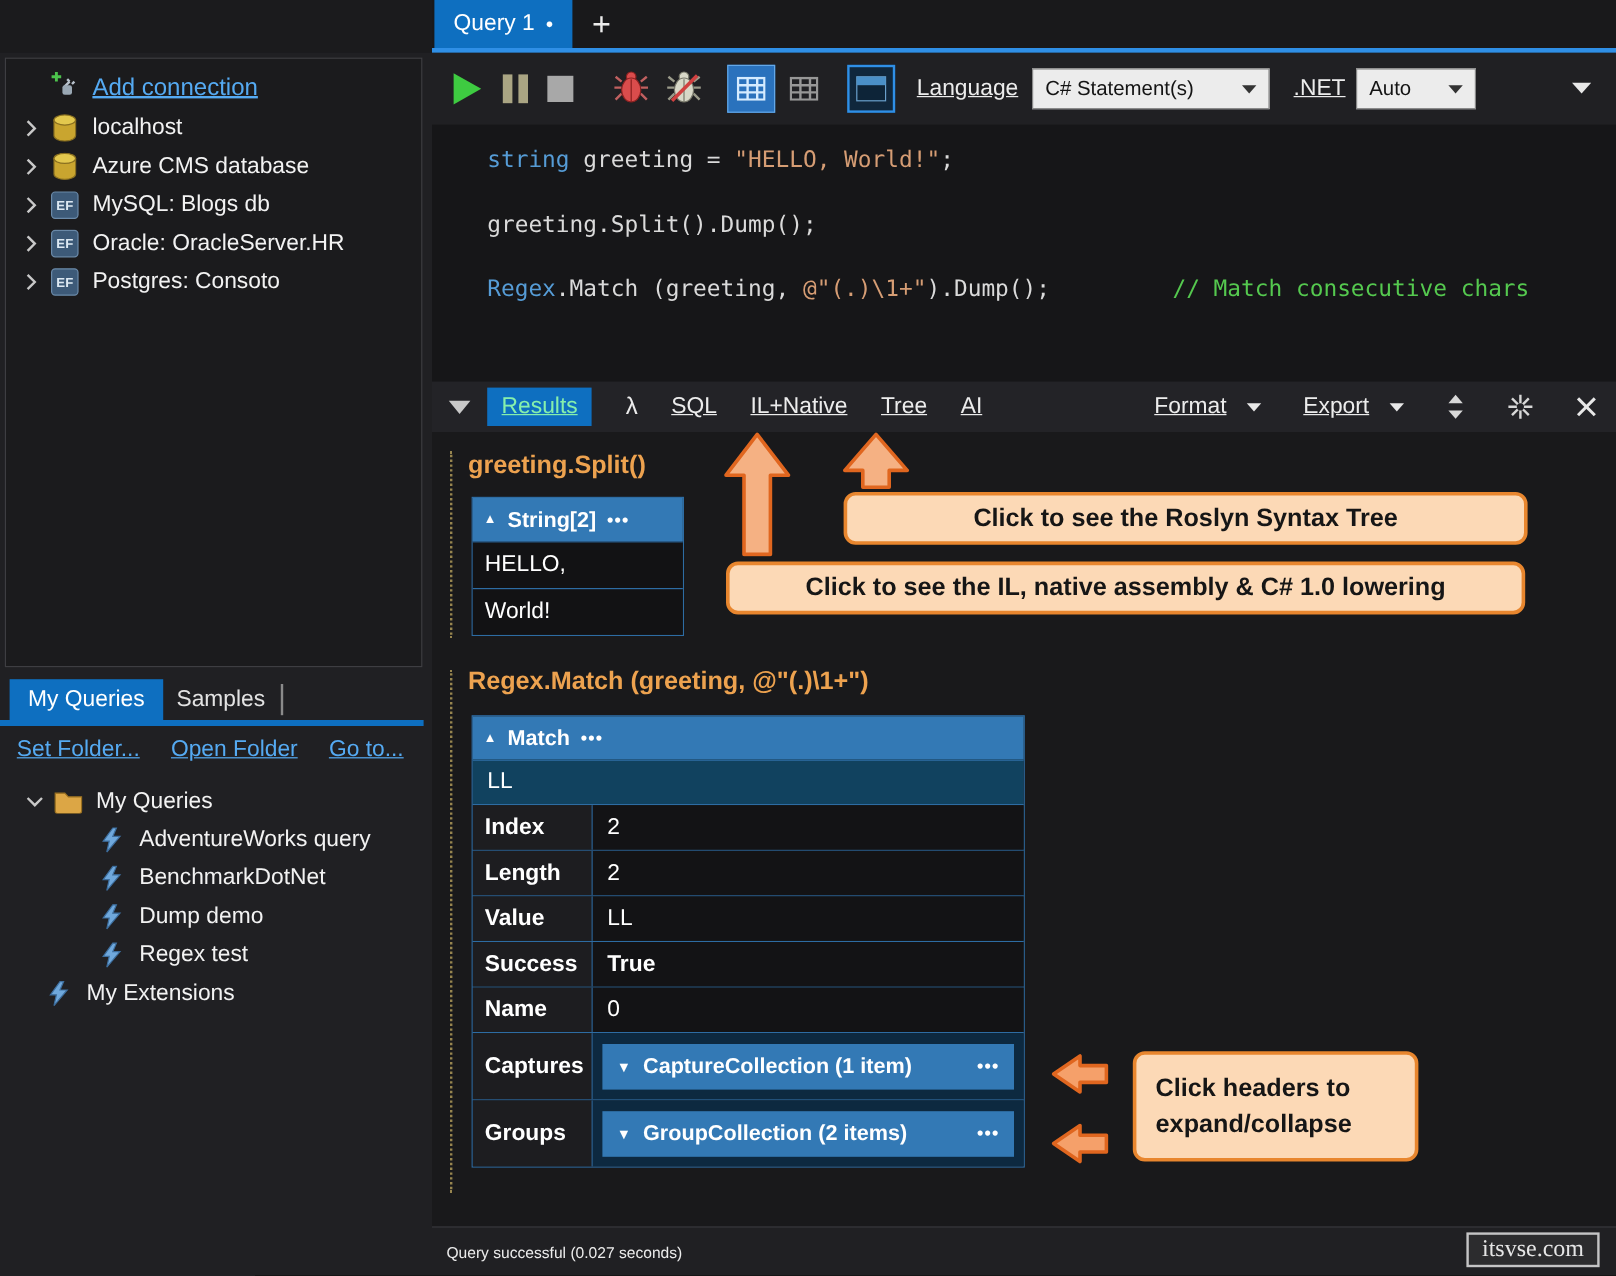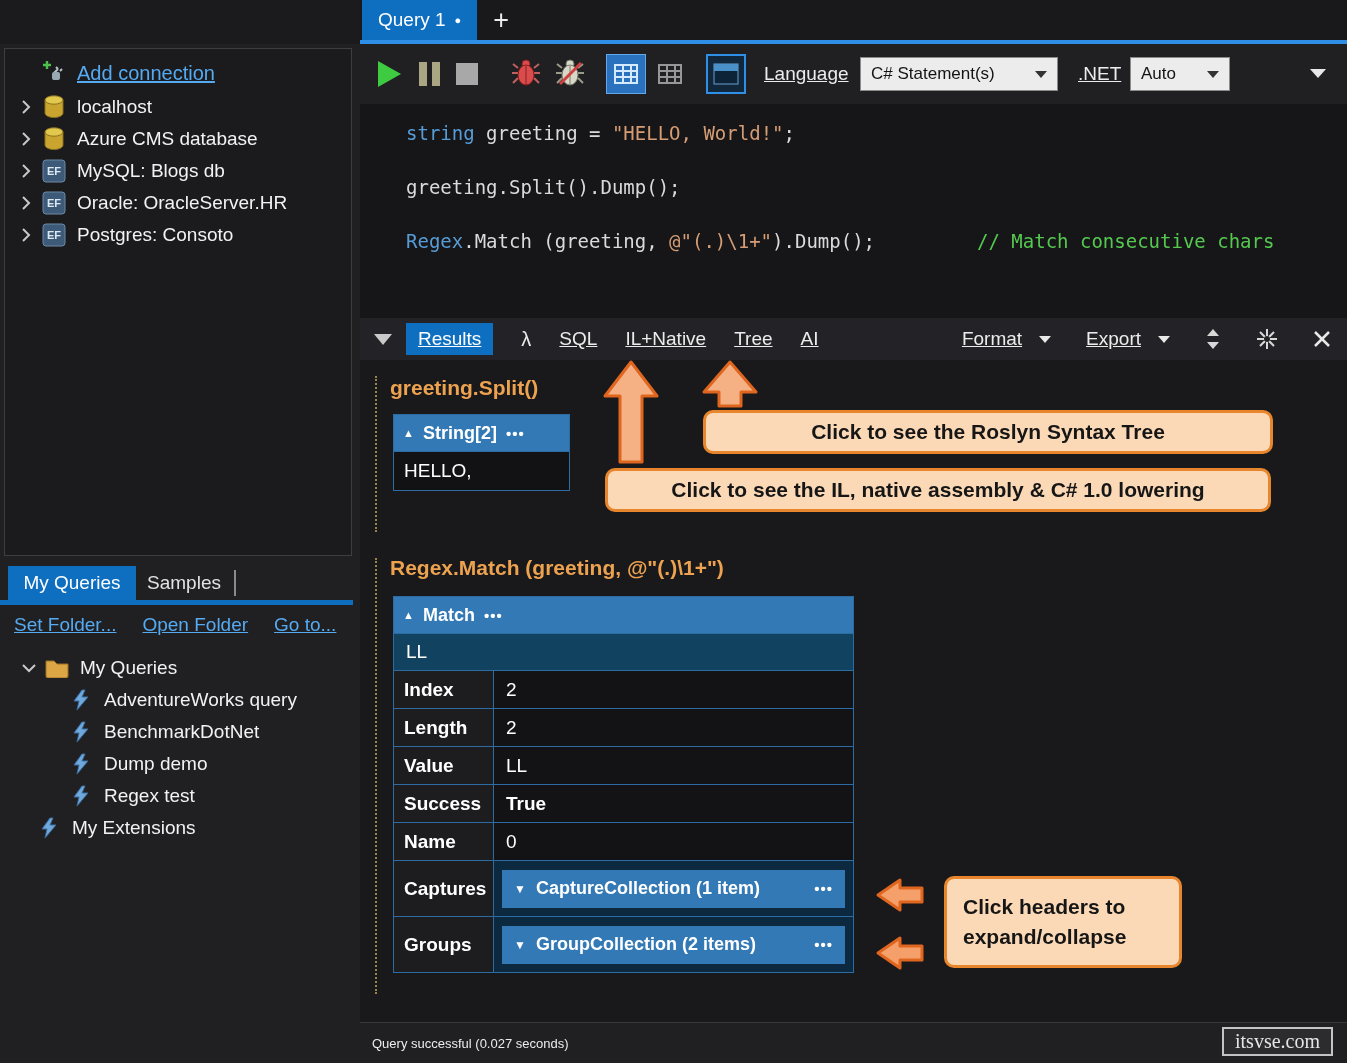--- a/index.html
+++ b/index.html
@@ -31,21 +31,21 @@
   .add-row { height:36px; margin-top:6px; display:flex; align-items:center; padding-left:36px; gap:12px; font-size:20px; }
   .link { color:#55aaf2; text-decoration:underline; cursor:pointer; }
 
   .queries-tabs { position:absolute; left:0; top:522px; width:360px; height:34px; display:flex; align-items:center; }
   .qtab-active { margin-left:8px; width:128px; height:34px; background:#0e6fc0; color:#fff; font-size:19px; display:flex; align-items:center; justify-content:center; }
   .qtab { width:96px; height:34px; color:#e2e2e2; font-size:19px; display:flex; align-items:center; justify-content:center; }
   .qtab-divider { width:2px; height:26px; background:#8a8a8a; margin-left:2px; }
   .blue-strip { position:absolute; left:0; top:556px; width:353px; height:5px; background:#0e6fc0; }
   .qlinks { position:absolute; left:14px; top:570px; display:flex; gap:26px; font-size:19px; }
   .qtree { position:absolute; left:0; top:608px; width:360px; }
-  .qtree .indent-child { padding-left:64px; }
+  .qtree .indent-child { padding-left:64px;margin-left:12px; }
   .qtree .indent-root { padding-left:8px; }
   .qtree .indent-ext { padding-left:32px; }
 
   
   .toolbar { position:absolute; left:360px; top:44px; right:0; height:60px; background:#202023; }
   .tb { position:absolute; display:flex; align-items:center; justify-content:center; cursor:pointer; }
   .tile { width:40px; height:40px; top:10px; }
   .tile-selected-grid { background:#2a72bd; border:1px solid #63a8e8; }
   .tile-plain { background:transparent; }
   .tile-selected-panel { border:2px solid #2f8fe6; background:#10273c; }
@@ -63,21 +63,21 @@
   .code-gap { height:27px; }
   .tok-kw { color:#569cd6; }
   .tok-type { color:#569cd6; }
   .tok-plain { color:#dadada; }
   .tok-str { color:#d69d74; }
   .tok-comment { color:#55c94f; margin-left:102px; }
 
   
   .results-strip { position:absolute; left:360px; top:318px; right:0; height:42px; background:#232327; display:flex; align-items:center; }
   .collapse-chev { margin-left:14px; width:0; height:0; border-left:9px solid transparent; border-right:9px solid transparent; border-top:11px solid #c9c9c9; cursor:pointer; }
-  .rtab-active { background:#0e6fc0; color:#ffffff; padding:5px 12px; margin-left:14px; font-size:19px; text-decoration:underline; cursor:pointer; }
+  .rtab-active { background:#0e6fc0; color:#86efac; padding:5px 12px; margin-left:14px; font-size:19px; text-decoration:underline; cursor:pointer; }
   .rtab { color:#ececec; font-size:19px; margin-left:28px; text-decoration:underline; cursor:pointer; }
   .rtab.no-underline { text-decoration:none; font-size:20px; }
   .strip-right { margin-left:auto; display:flex; align-items:center; gap:35px; margin-right:16px; }
   .strip-ctl { display:flex; align-items:center; gap:7px; color:#ececec; font-size:19px; text-decoration:underline; cursor:pointer; }
   .icon-btn { display:flex; align-items:center; cursor:pointer; }
 
   
   .results { position:absolute; left:360px; top:360px; right:0; bottom:41px; background:#19191b; }
   .dotted-gutter { position:absolute; border-left:2px dotted #97854f; }
   .sec-title { position:absolute; color:#eda24f; font-weight:bold; font-size:21px; }
@@ -413,20 +413,23 @@
 
     <div class="dump-table" style="left:33px;top:54px;width:177px;">
       <div class="tbl-header">
         <span class="collapse-glyph">▲</span>
         <span>String[2]</span>
         <span class="dots">•••</span>
       </div>
       <div class="string-row">
           <span>HELLO,</span>
         </div>
+      <div class="string-row">
+          <span>World!</span>
+        </div>
     </div>
 
     <div class="annot" style="left:242px;top:0;">
       <svg width="58" height="104" viewBox="0 0 58 104">
           <path d="M29,2 L55,36 H40 V102 H18 V36 H3 Z" fill="#f5b183" stroke="#e0661f" stroke-width="3" stroke-linejoin="round"></path>
         </svg>
     </div>
     <div class="annot" style="left:341px;top:0;">
       <svg width="58" height="48" viewBox="0 0 58 48">
           <path d="M29,2 L55,32 H40 V46 H18 V32 H3 Z" fill="#f5b183" stroke="#e0661f" stroke-width="3" stroke-linejoin="round"></path>

